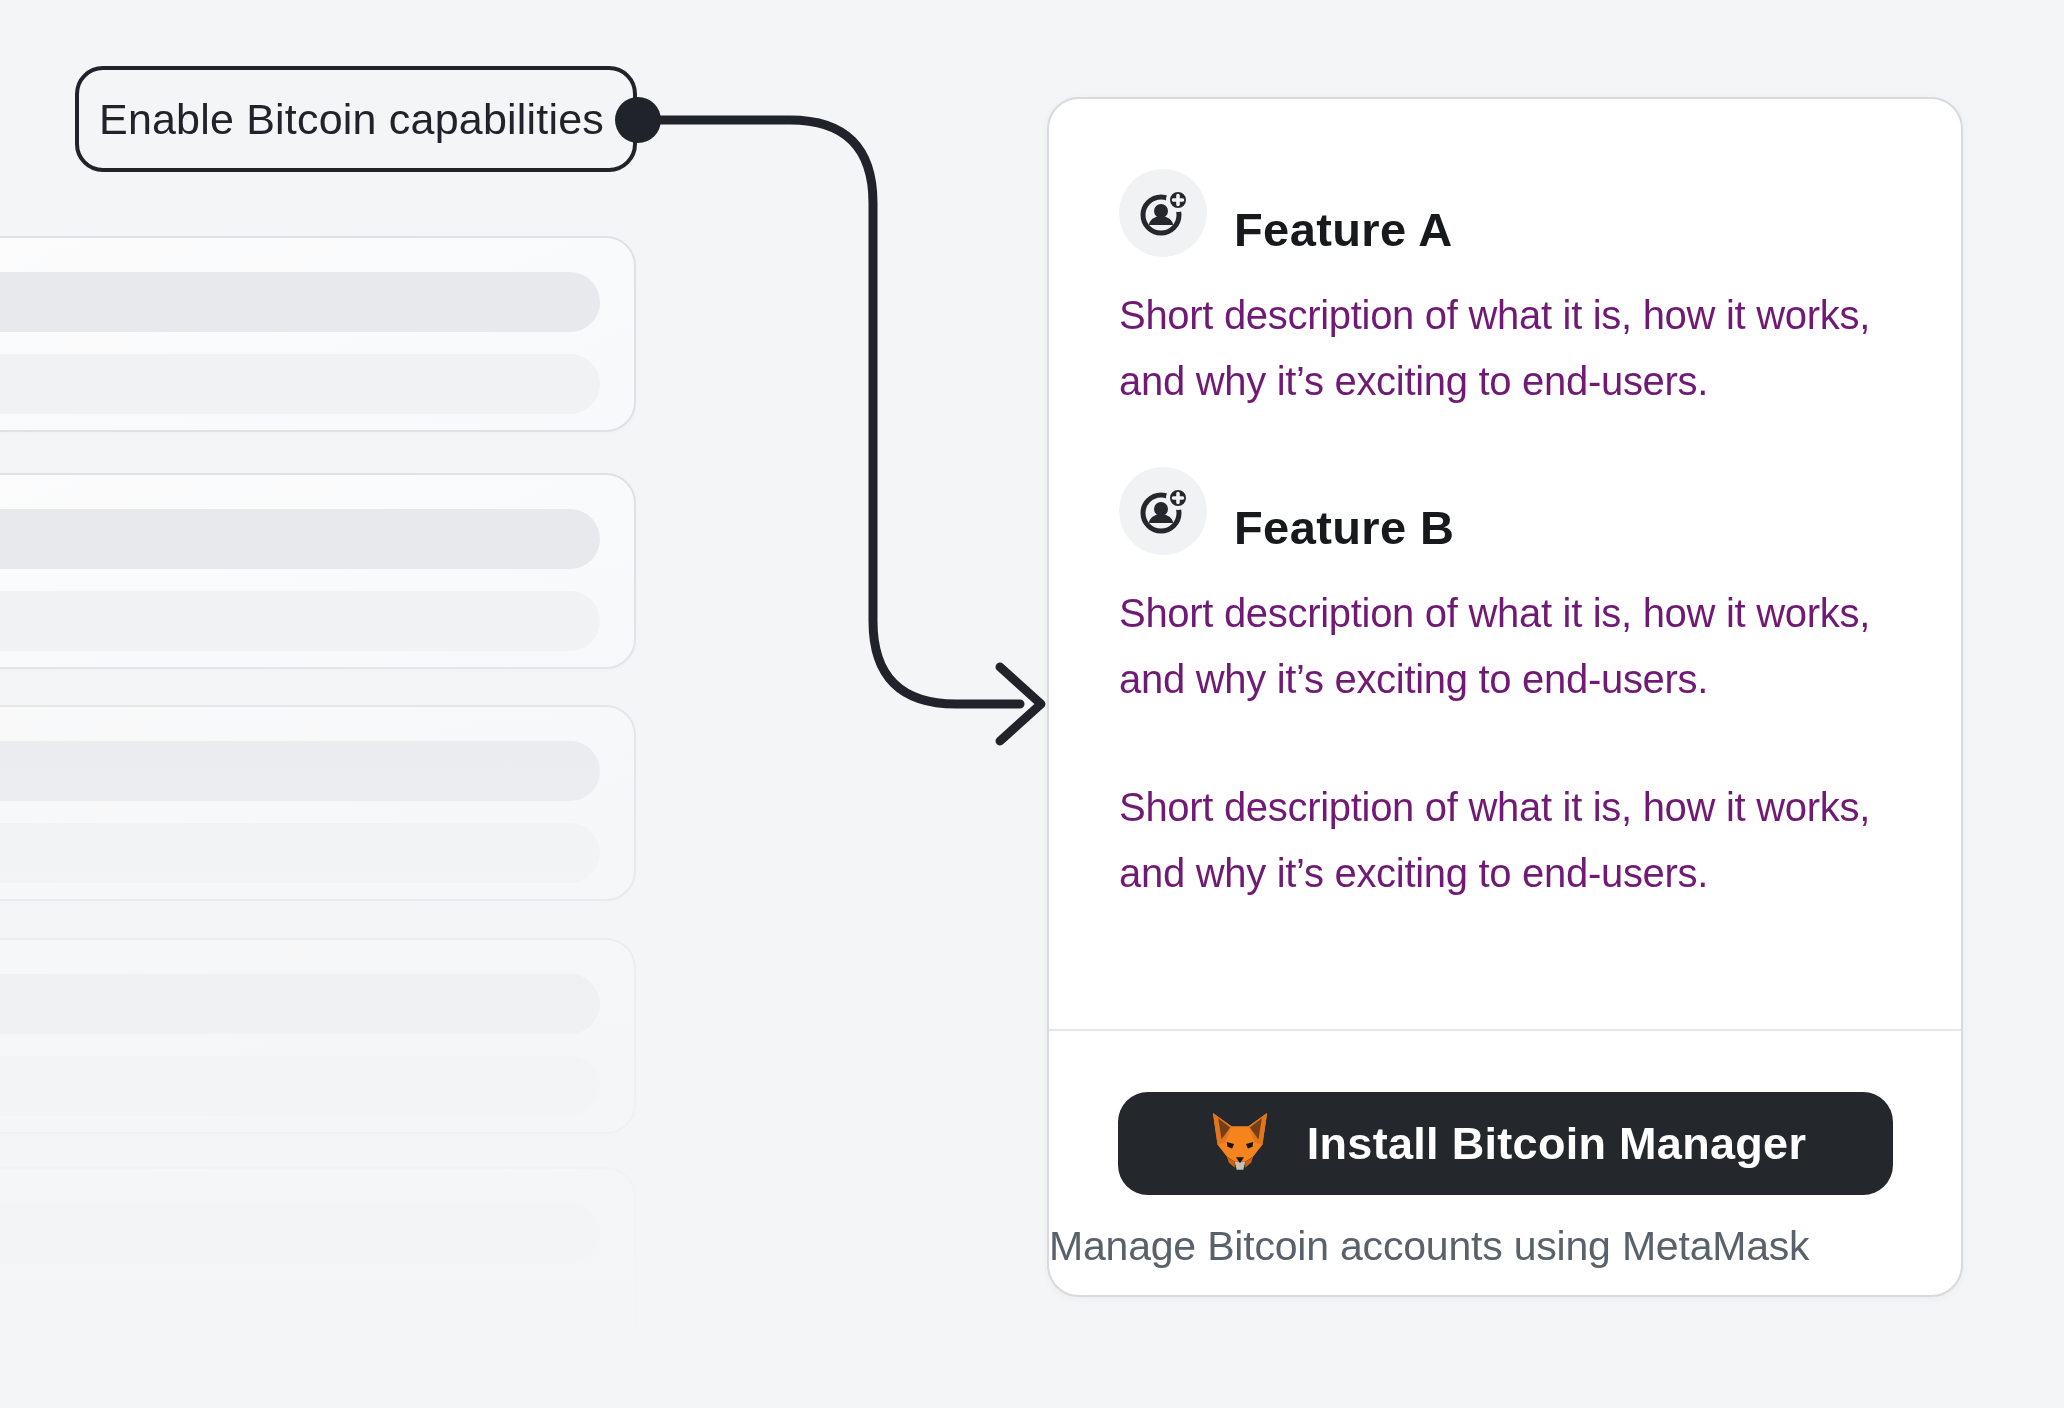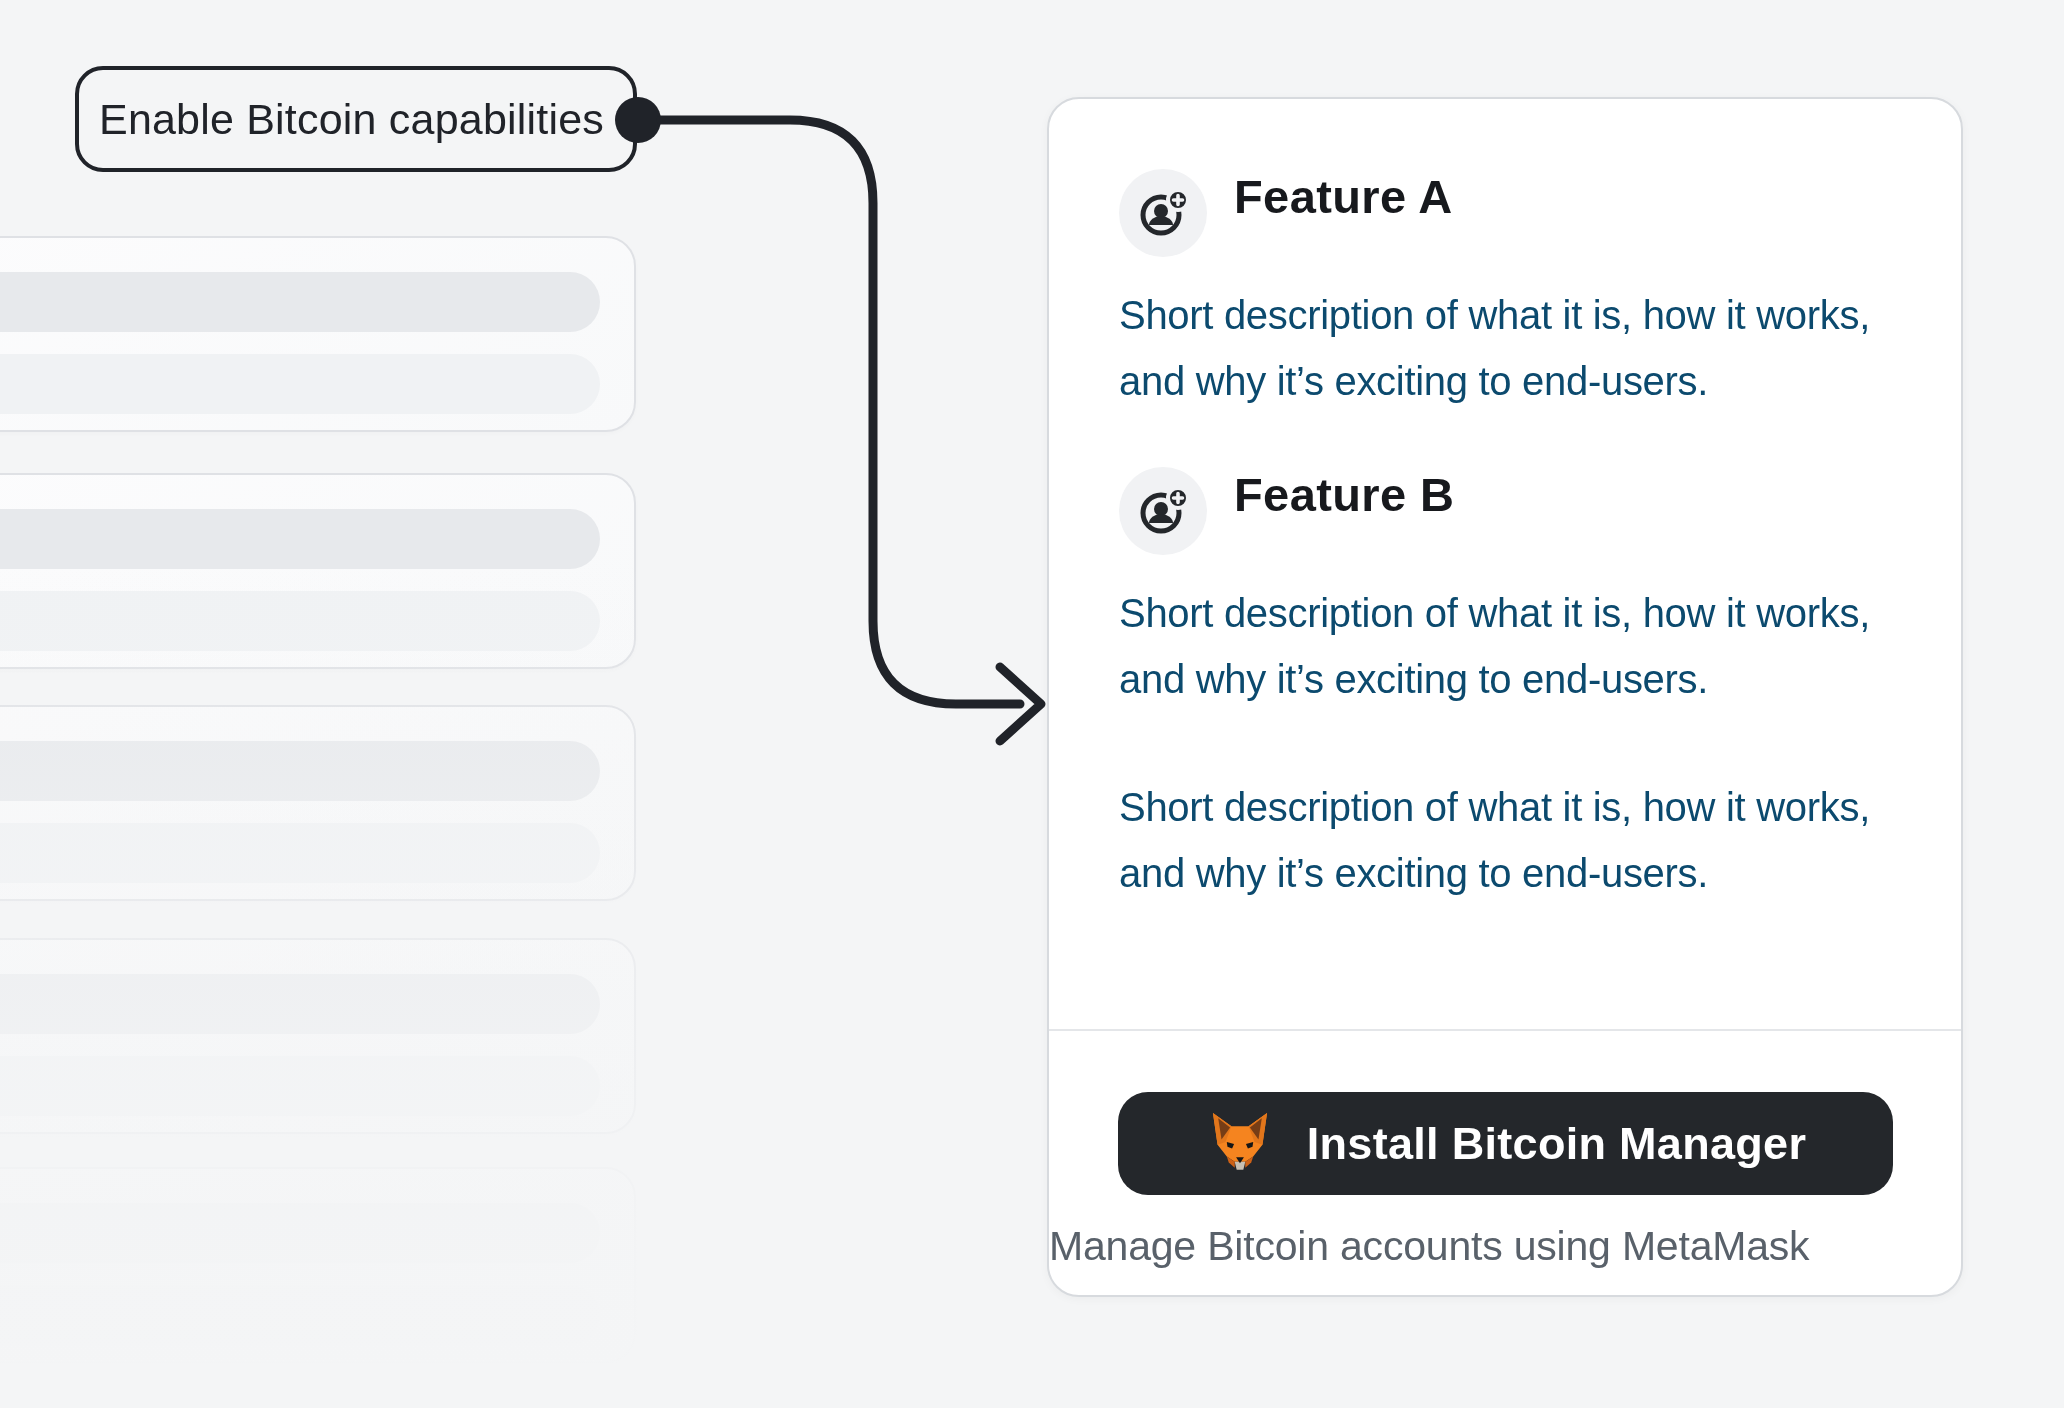--- a/index.html
+++ b/index.html
@@ -48,28 +48,28 @@
   .panel{
     position:absolute;left:1047px;top:97px;width:916px;height:1200px;
     box-sizing:border-box;background:#ffffff;
     border:2px solid #d7dade;border-radius:32px;
     box-shadow:0 2px 10px rgba(20,24,31,.04);
   }
   .feature{position:absolute;left:70px;right:70px;}
   .feature.fa{top:70px;}
   .feature.fb{top:368px;}
   .feature.fc{top:650px;}
-  .f-head{display:flex;align-items:flex-start;gap:27px;height:88px;}
+  .f-head{display:flex;align-items:flex-end;gap:27px;height:88px;}
   .f-icon{
     flex:0 0 88px;width:88px;height:88px;border-radius:50%;background:#f1f2f4;
     display:flex;align-items:center;justify-content:center;
   }
   .f-title{font-size:47px;font-weight:700;color:#17191d;letter-spacing:.4px;}
   .f-desc{margin-top:25px;width:765px;font-size:40px;line-height:66px;
-    color:#0c4a6e;letter-spacing:-.3px;}
+    color:#701a75;letter-spacing:-.3px;}
   .divider{position:absolute;left:0;right:0;top:930px;height:2px;background:#e4e6e9;}
   .install-btn{
     position:absolute;left:69px;top:993px;width:775px;height:103px;
     border:none;border-radius:30px;background:#24272b;cursor:pointer;
     display:flex;align-items:center;justify-content:center;gap:32px;
     font-family:inherit;
   }
   .install-btn .btn-label{font-size:45px;font-weight:700;color:#ffffff;letter-spacing:.3px;}
   .caption{
     position:absolute;left:0;right:0;top:1124px;

